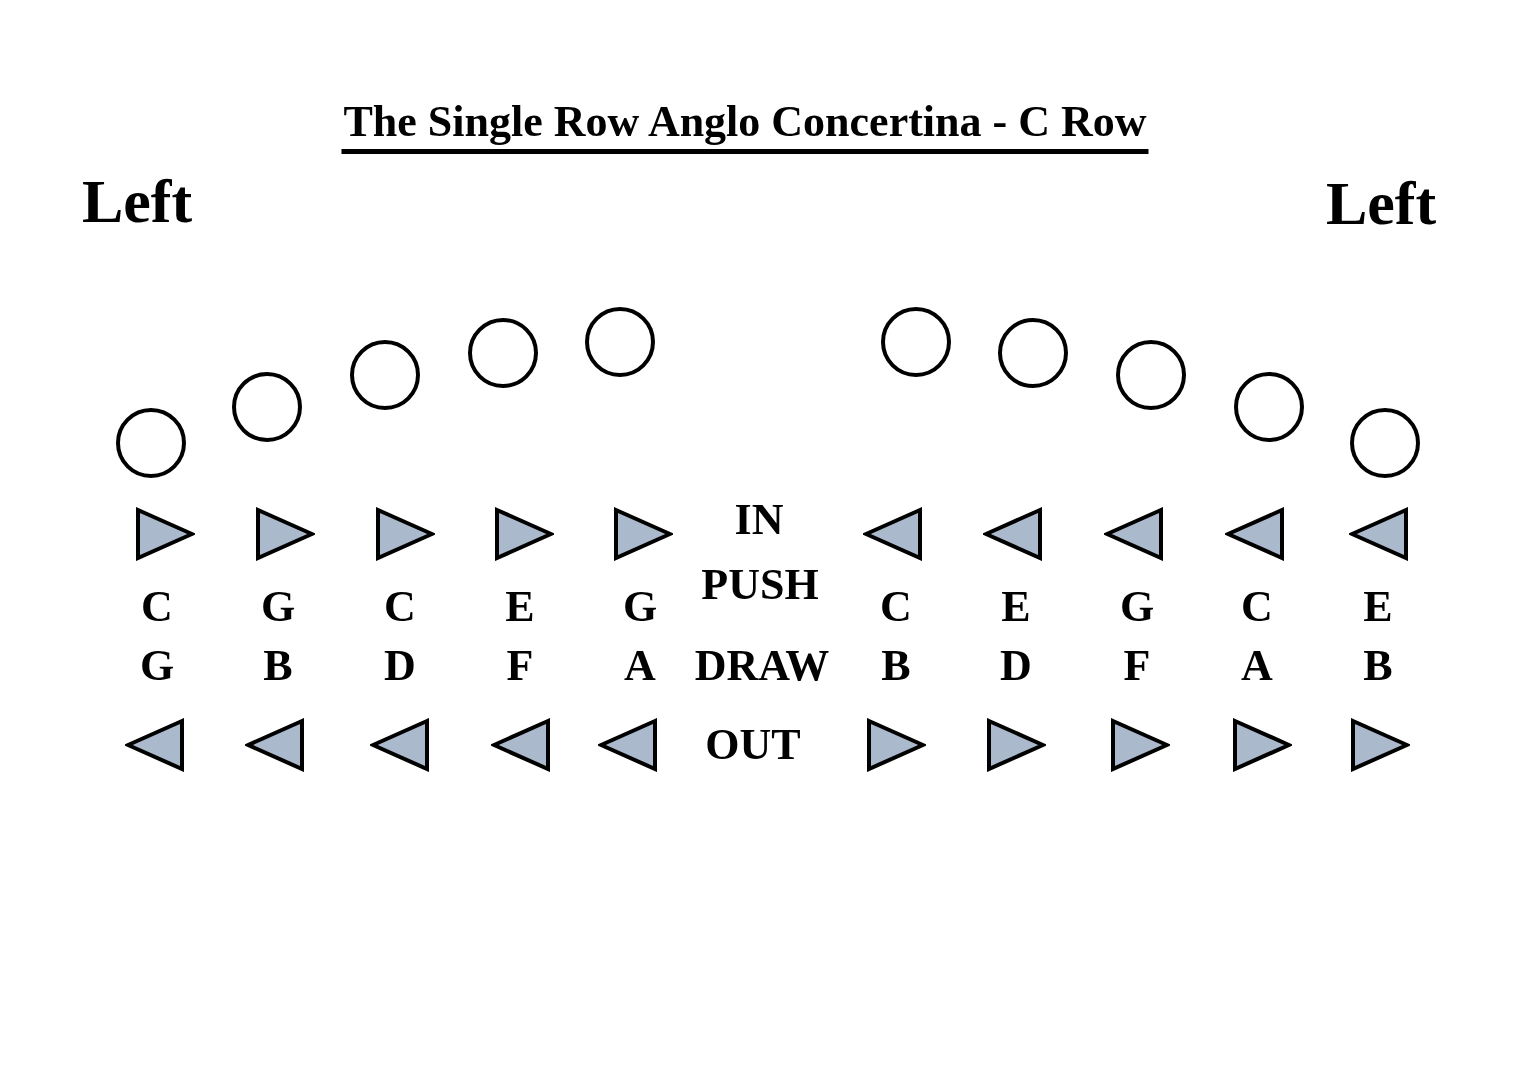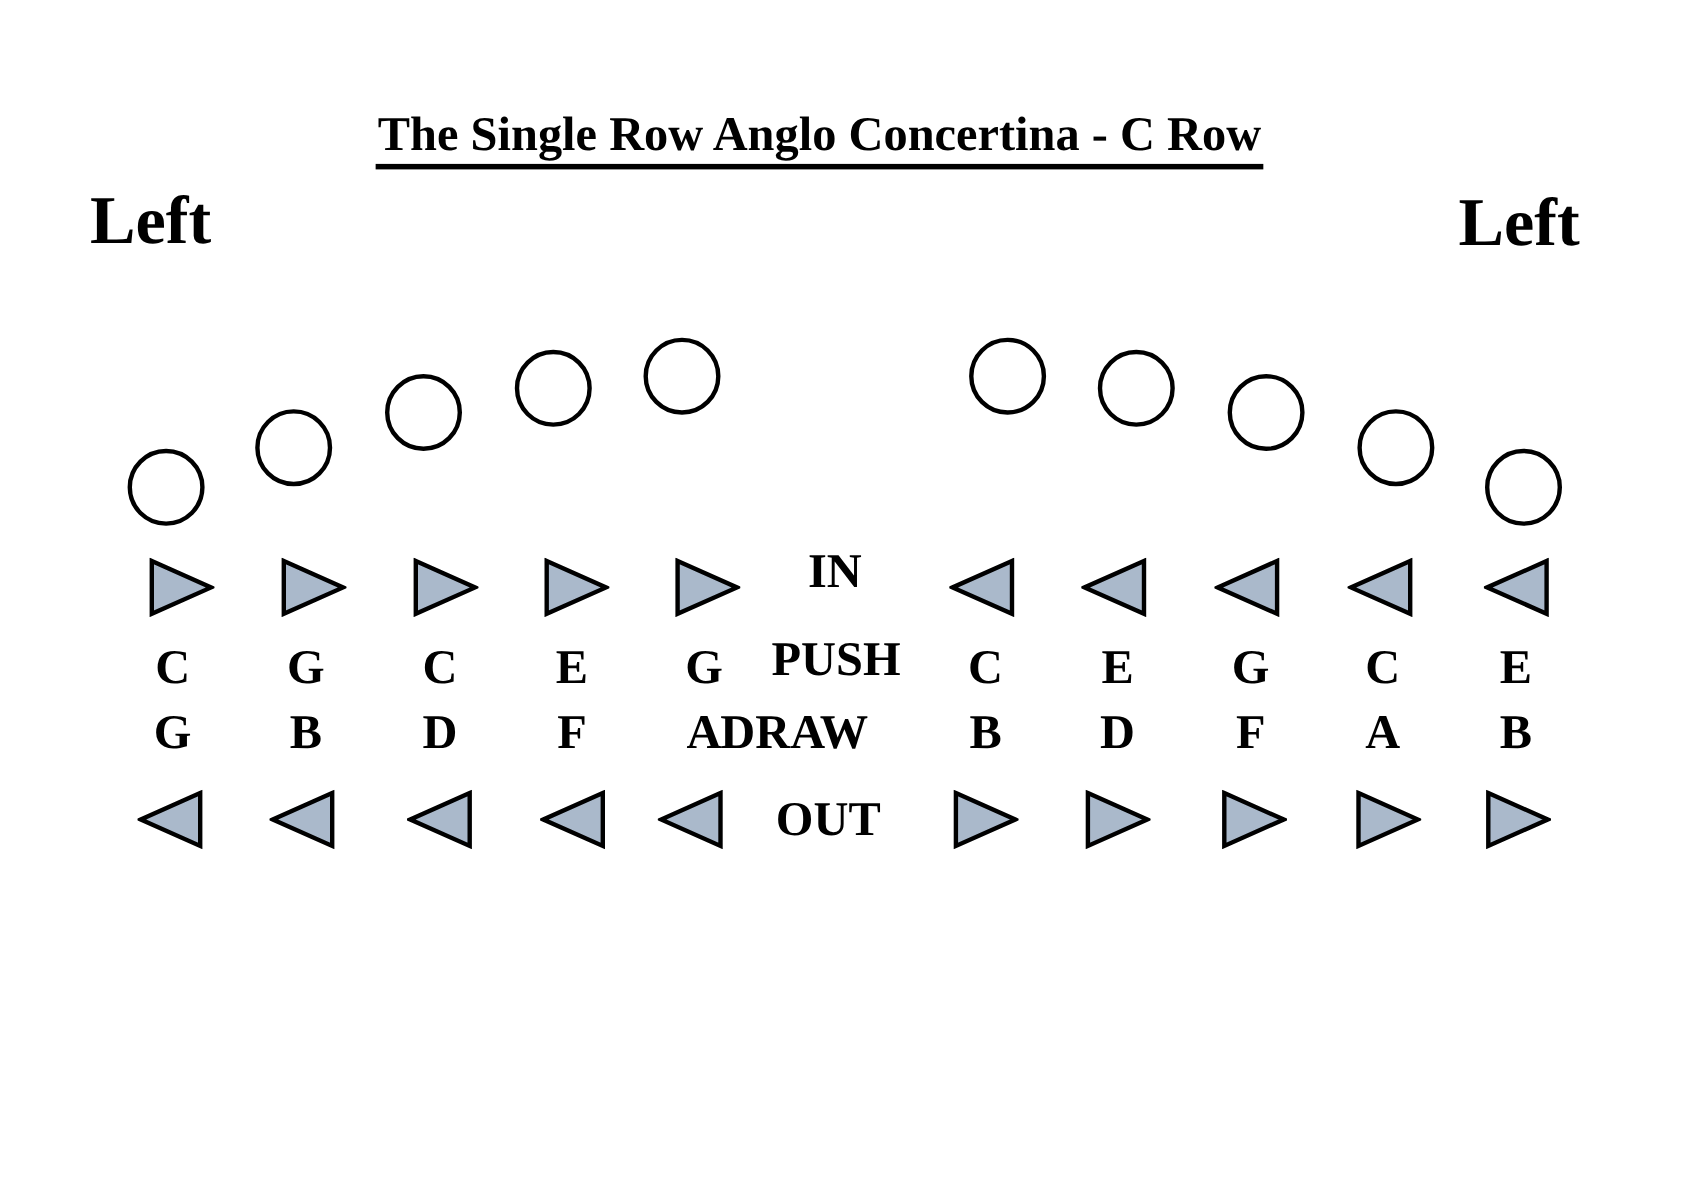--- a/index.html
+++ b/index.html
@@ -116,35 +116,35 @@
   <svg class="tri" style="left:1379px; top:534px;" viewBox="0 0 60 54">
       <polygon points="57,3 3,27 57,51"></polygon>
     </svg>
 
   <div class="note" style="left:157px; top:607px;">C</div>
   <div class="note" style="left:278px; top:607px;">G</div>
   <div class="note" style="left:400px; top:607px;">C</div>
   <div class="note" style="left:520px; top:607px;">E</div>
   <div class="note" style="left:640px; top:607px;">G</div>
 
-  <div class="mid-label" style="left:760px; top:600px;">PUSH</div>
+  <div class="mid-label" style="left:760px; top:585px;">PUSH</div>
 
   <div class="note" style="left:896px; top:607px;">C</div>
   <div class="note" style="left:1016px; top:607px;">E</div>
   <div class="note" style="left:1137px; top:607px;">G</div>
   <div class="note" style="left:1257px; top:607px;">C</div>
   <div class="note" style="left:1378px; top:607px;">E</div>
 
   <div class="note" style="left:157px; top:666px;">G</div>
   <div class="note" style="left:278px; top:666px;">B</div>
   <div class="note" style="left:400px; top:666px;">D</div>
   <div class="note" style="left:520px; top:666px;">F</div>
   <div class="note" style="left:640px; top:666px;">A</div>
 
-  <div class="mid-label" style="left:722px; top:666px;font-family:Liberation Serif, serif;">DRAW</div>
+  <div class="mid-label" style="left:762px; top:666px;font-family:Liberation Serif, serif;">DRAW</div>
 
   <div class="note" style="left:896px; top:666px;">B</div>
   <div class="note" style="left:1016px; top:666px;">D</div>
   <div class="note" style="left:1137px; top:666px;">F</div>
   <div class="note" style="left:1257px; top:666px;">A</div>
   <div class="note" style="left:1378px; top:666px;">B</div>
 
   <svg class="tri" style="left:155px; top:745px;" viewBox="0 0 60 54">
       <polygon points="57,3 3,27 57,51"></polygon>
     </svg>

